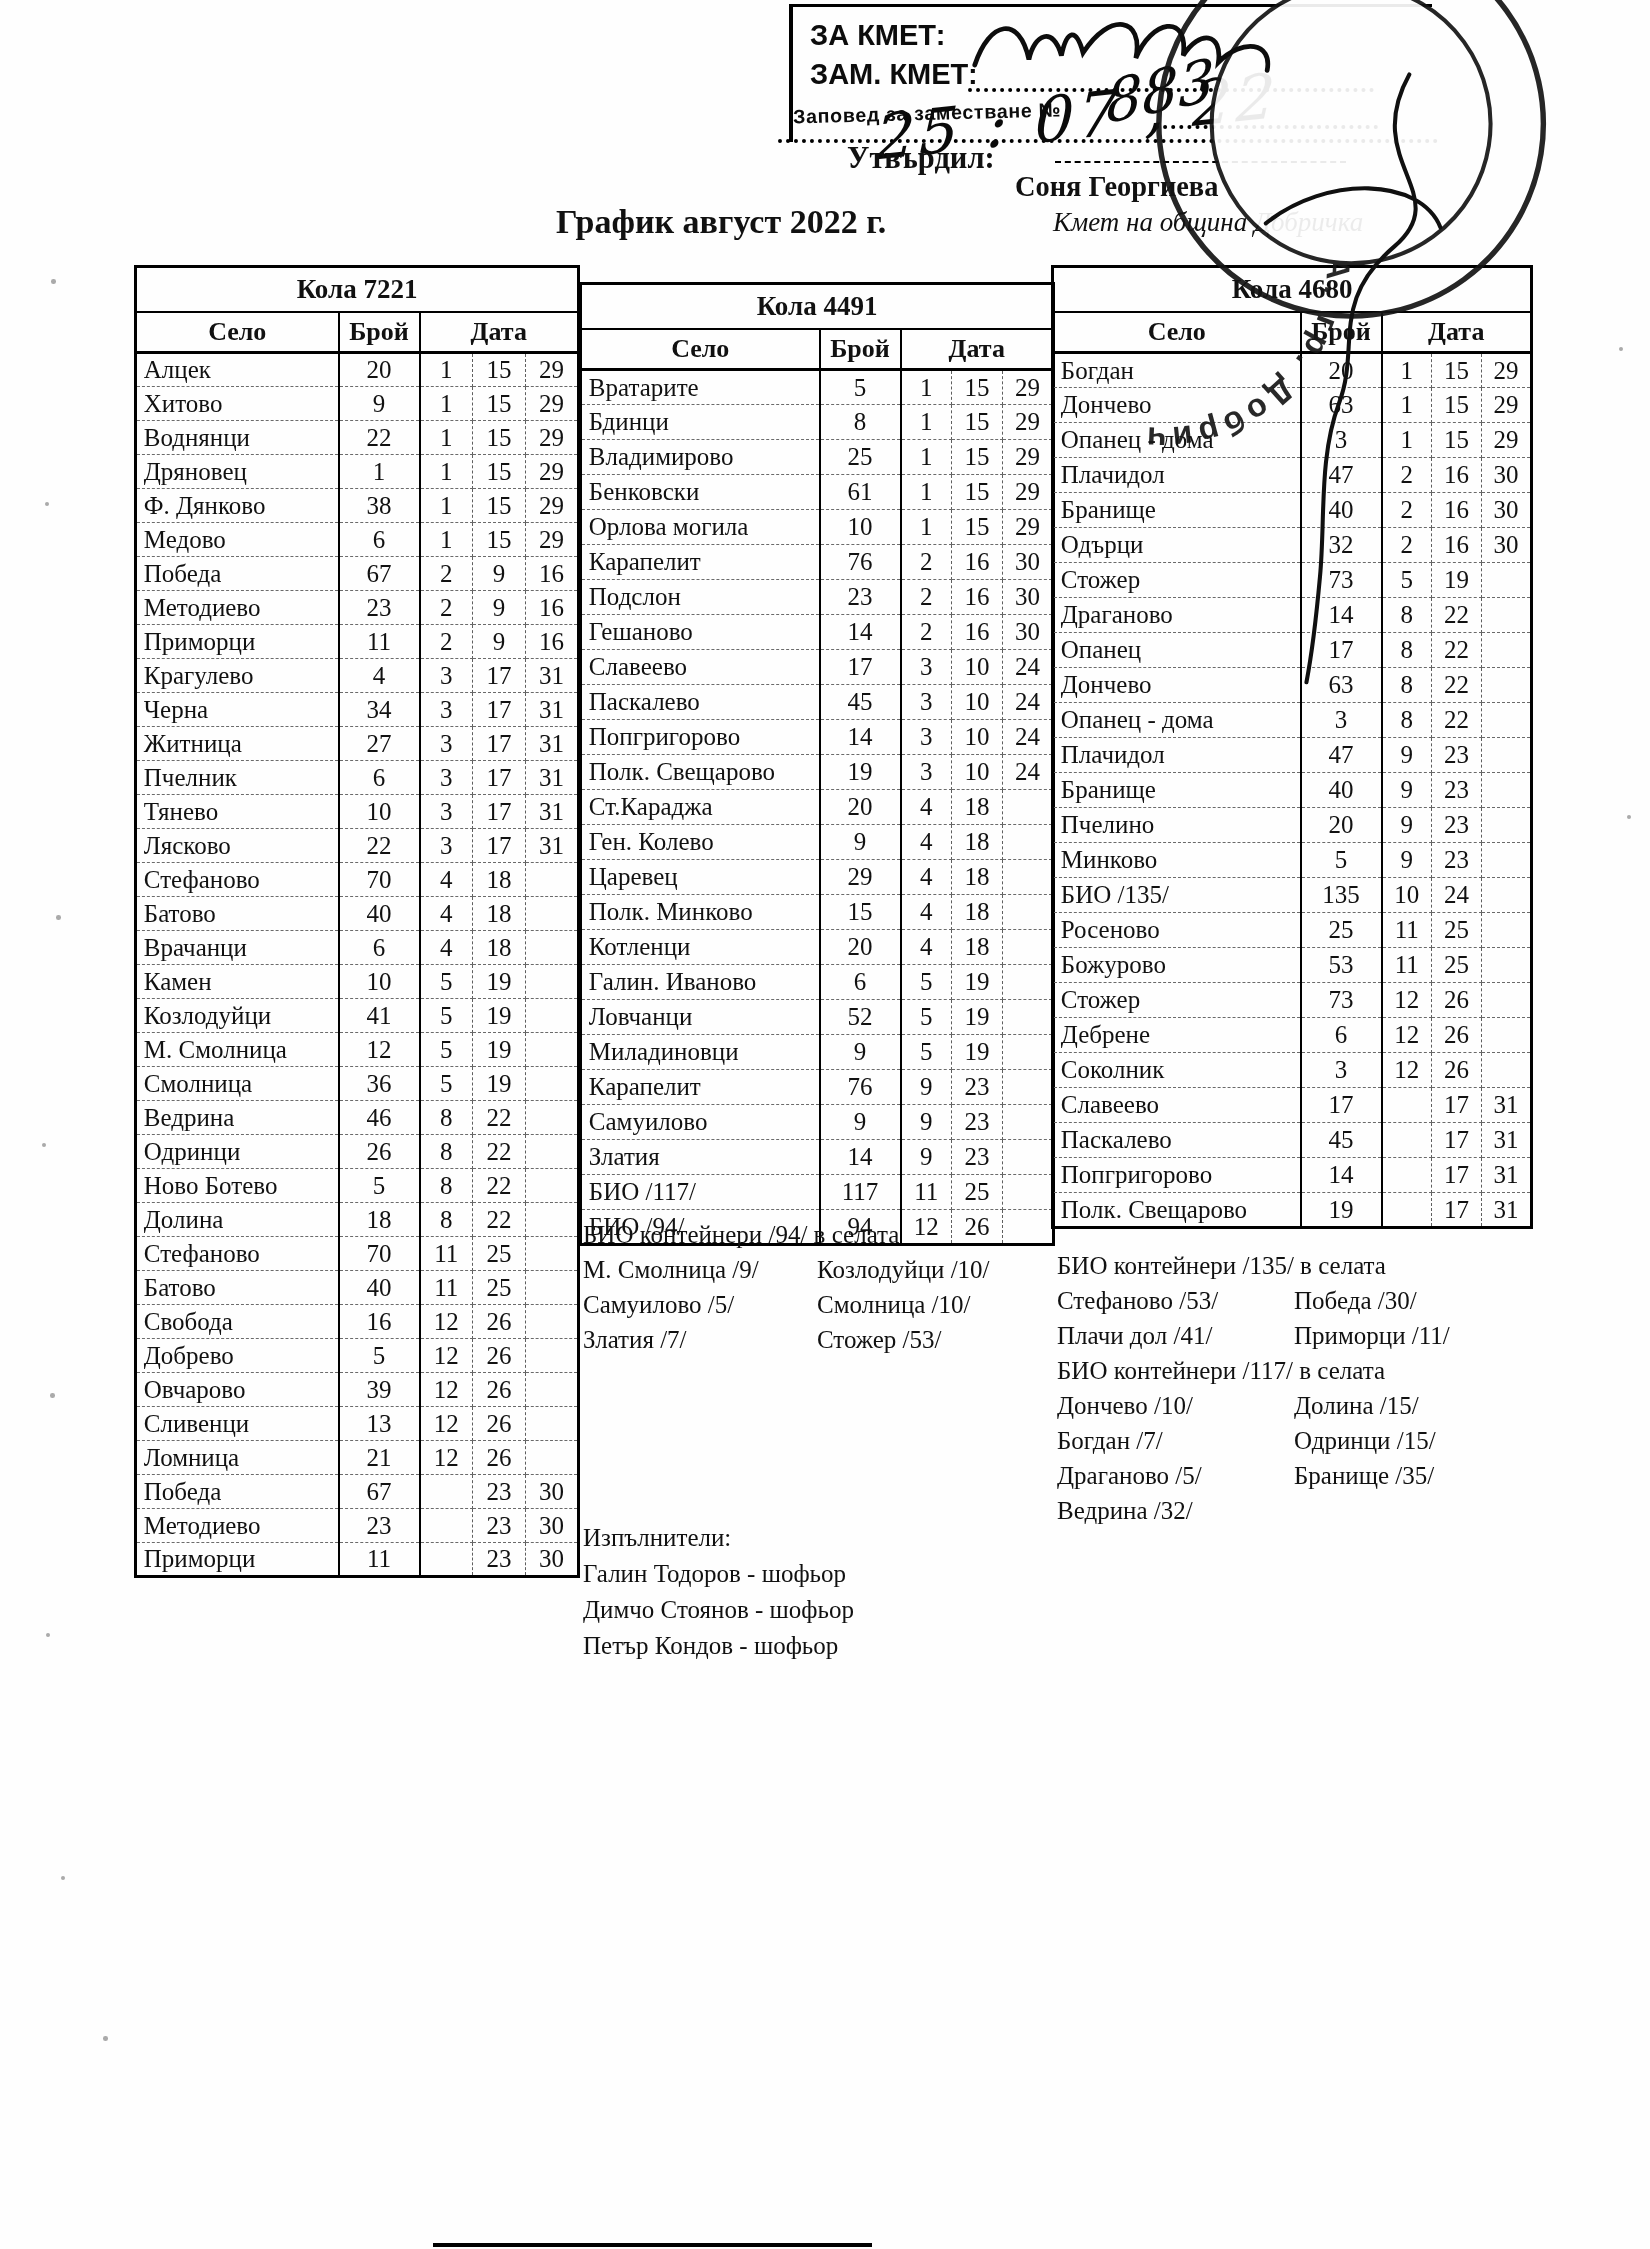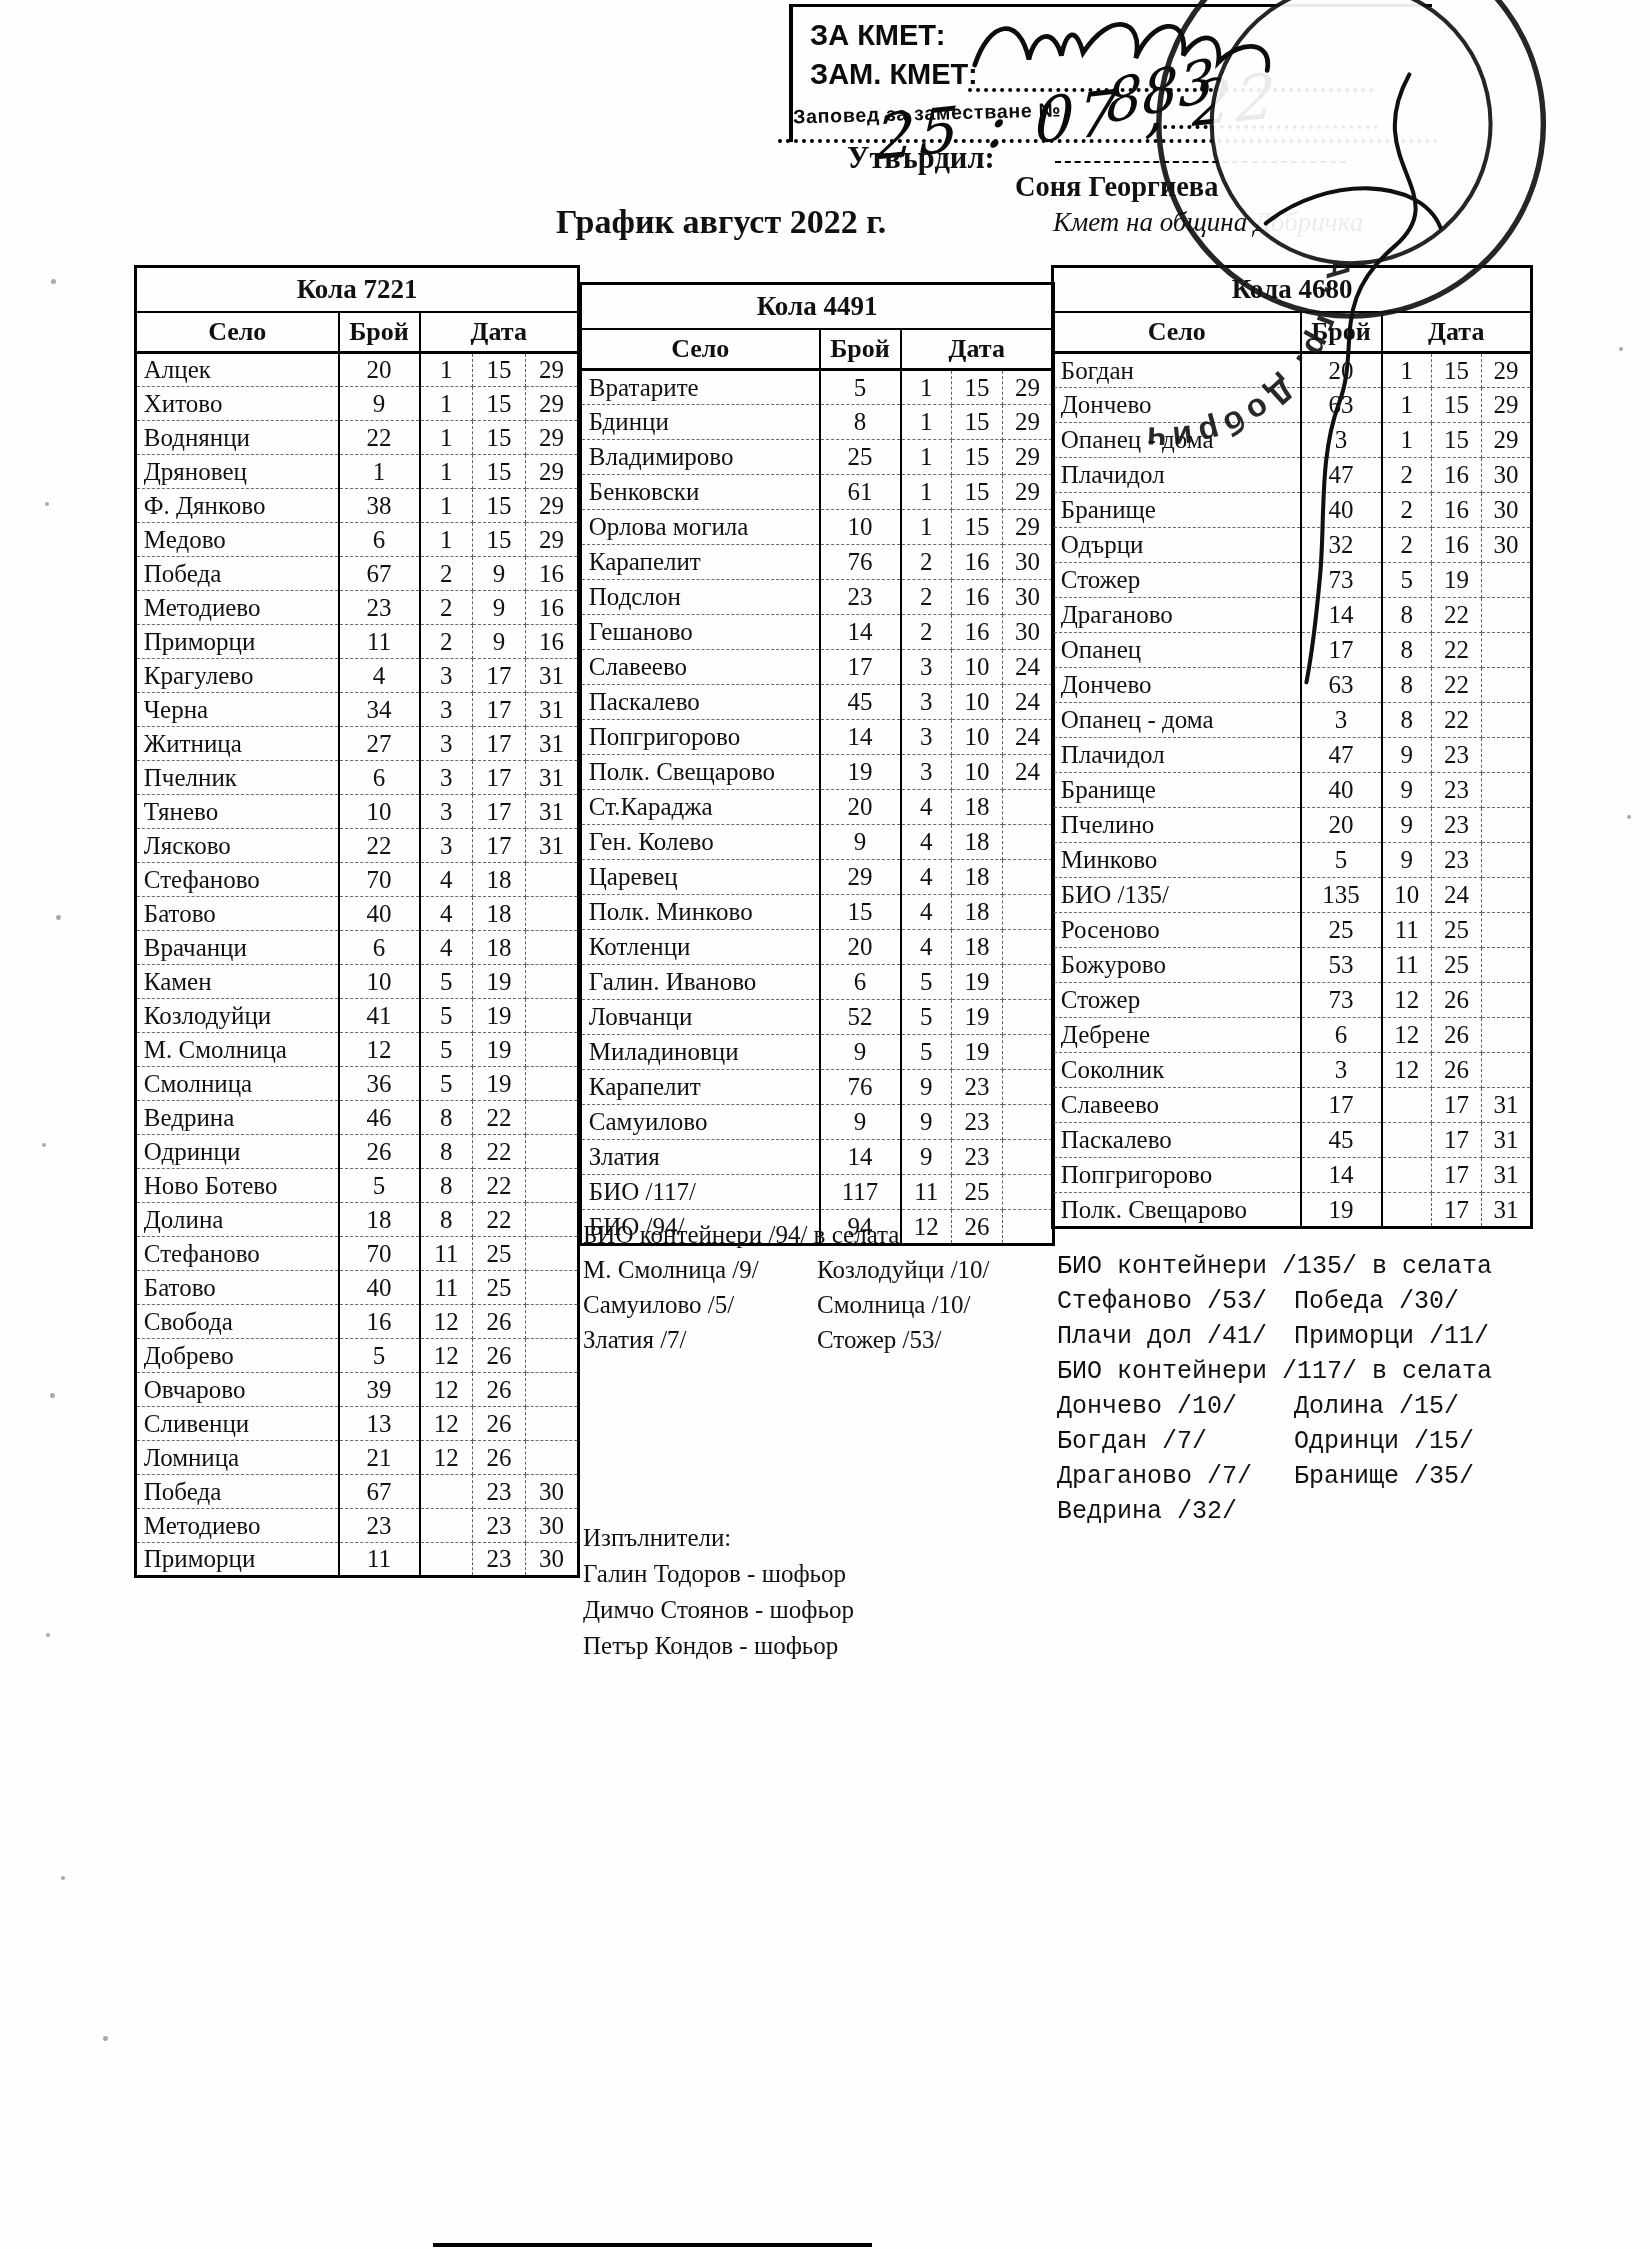--- a/index.html
+++ b/index.html
@@ -50,21 +50,21 @@
   #lbl-utv{position:absolute;left:847px;top:141px;font-size:30.5px;font-weight:700;}
   #approver-name{position:absolute;left:1015px;top:171px;font-size:28.4px;font-weight:700;white-space:nowrap;}
   #approver-title{position:absolute;left:1053px;top:207px;font-size:27px;font-style:italic;white-space:nowrap;}
 
   
   .notes{position:absolute;font-size:25px;color:#111;}
   .note-line{height:35px;white-space:nowrap;}
   .ncol{display:inline-block;}
   #notes-mid{left:583px;top:1221px;}
   #notes-mid .ncol{width:234px;}
-  #notes-right{left:1057px;top:1252px;font-family:Liberation Mono, monospace;}
+  #notes-right{left:1057px;top:1252px;}
   #notes-right .ncol{width:237px;}
   #executors{left:583px;top:1524px;}
   #executors .note-line{height:36px;}
 
   
   .speck{position:absolute;background:#555;border-radius:50%;opacity:.5;}
   #bottom-line{position:absolute;left:433px;top:2243px;width:439px;height:4.1px;background:#000;}
   #overlay{position:absolute;left:0;top:0;pointer-events:none;}
 </style>
 </head>
@@ -763,21 +763,21 @@
     <div class="note-line"><span class="ncol">Златия /7/</span><span>Стожер /53/</span></div>
   </div>
 
   <div class="notes" id="notes-right">
     <div class="note-line">БИО контейнери /135/ в селата</div>
     <div class="note-line"><span class="ncol">Стефаново /53/</span><span>Победа /30/</span></div>
     <div class="note-line"><span class="ncol">Плачи дол /41/</span><span>Приморци /11/</span></div>
     <div class="note-line">БИО контейнери /117/ в селата</div>
     <div class="note-line"><span class="ncol">Дончево /10/</span><span>Долина /15/</span></div>
     <div class="note-line"><span class="ncol">Богдан /7/</span><span>Одринци /15/</span></div>
-    <div class="note-line"><span class="ncol">Драганово /7/</span><span>Бранище /35/</span></div>
+    <div class="note-line"><span class="ncol">Драганово /5/</span><span>Бранище /35/</span></div>
     <div class="note-line"><span class="ncol">Ведрина /32/</span><span></span></div>
   </div>
 
   <div class="notes" id="executors">
     <div class="note-line">Изпълнители:</div>
     <div class="note-line">Галин Тодоров - шофьор</div>
     <div class="note-line">Димчо Стоянов - шофьор</div>
     <div class="note-line">Петър Кондов - шофьор</div>
   </div>
 

